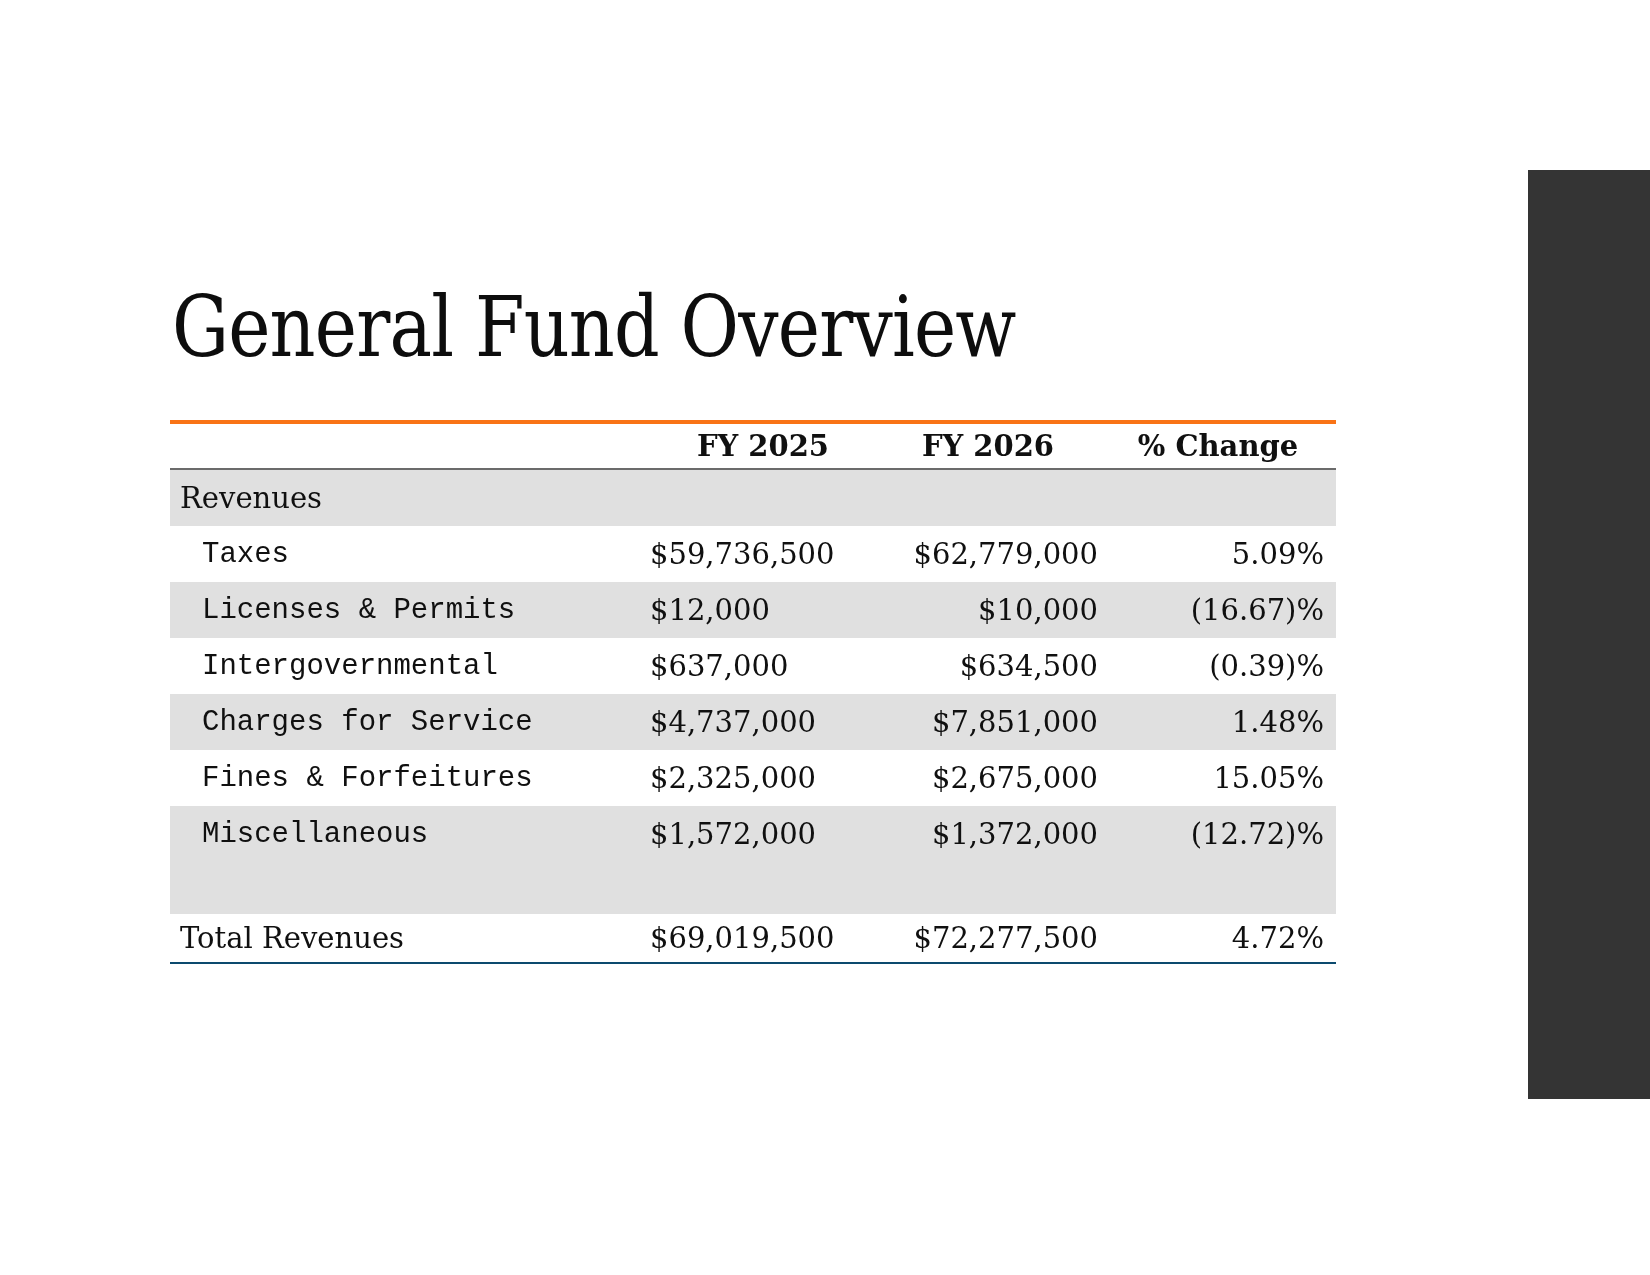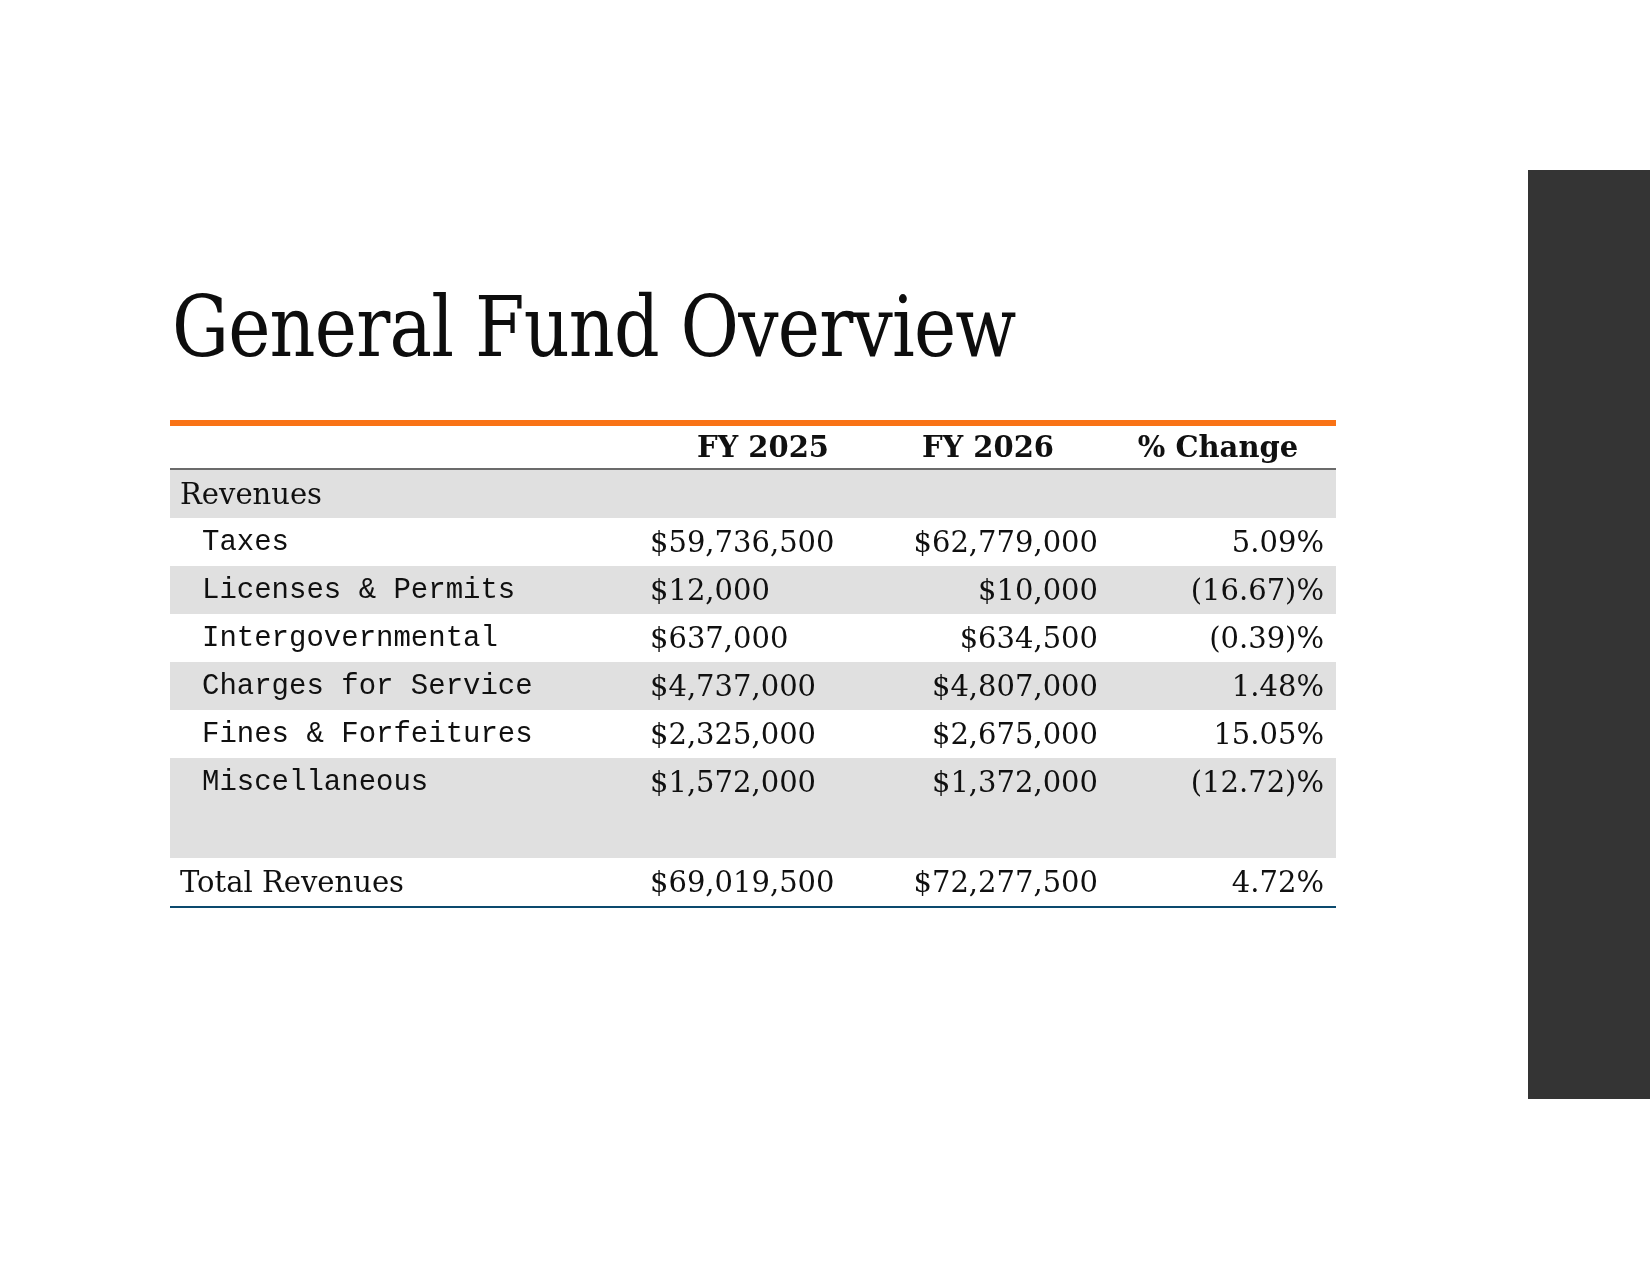--- a/index.html
+++ b/index.html
@@ -46,28 +46,28 @@
     left: 170px;
     top: 420px;
     width: 1166px;
     font-size: 29px;
   }
   .t-header {
     display: flex;
     align-items: center;
     height: 50px;
     box-sizing: border-box;
-    border-top: 6px solid #f97316;
+    border-top: 4px solid #f97316;
     border-bottom: 2px solid #6b6b6b;
     font-weight: bold;
   }
   .t-row {
     display: flex;
     align-items: center;
-    height: 48px;
+    height: 56px;
     box-sizing: border-box;
     background: transparent;
   }
   .t-row.shaded { background: #e0e0e0; }
   .t-row.blank-row { height: 52px; }
   .t-row.total-row {
     height: 50px;
     border-bottom: 2px solid #0c4a6e;
   }
 
@@ -127,21 +127,21 @@
   <div class="t-row">
     <div class="cell c-label indent">Intergovernmental</div>
     <div class="cell c-fy25">$637,000</div>
     <div class="cell c-fy26">$634,500</div>
     <div class="cell c-chg">(0.39)%</div>
   </div>
 
   <div class="t-row shaded">
     <div class="cell c-label indent">Charges for Service</div>
     <div class="cell c-fy25">$4,737,000</div>
-    <div class="cell c-fy26">$4,807,000</div>
+    <div class="cell c-fy26">$7,851,000</div>
     <div class="cell c-chg">1.48%</div>
   </div>
 
   <div class="t-row">
     <div class="cell c-label indent">Fines &amp; Forfeitures</div>
     <div class="cell c-fy25">$2,325,000</div>
     <div class="cell c-fy26">$2,675,000</div>
     <div class="cell c-chg">15.05%</div>
   </div>
 

